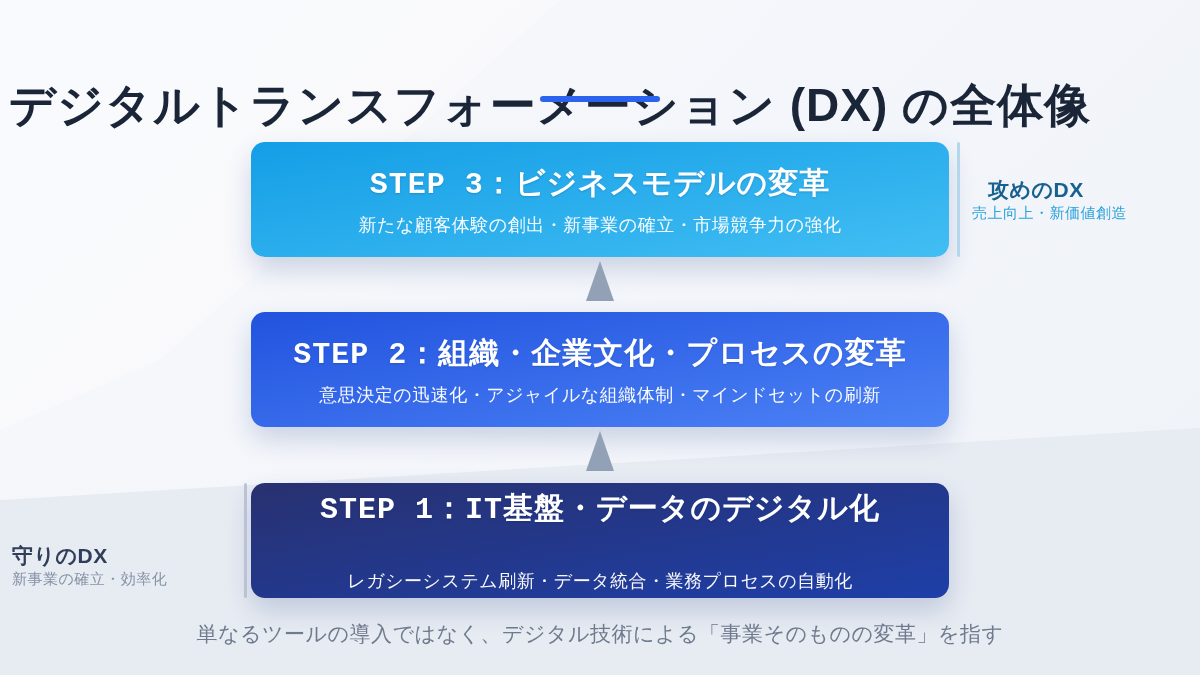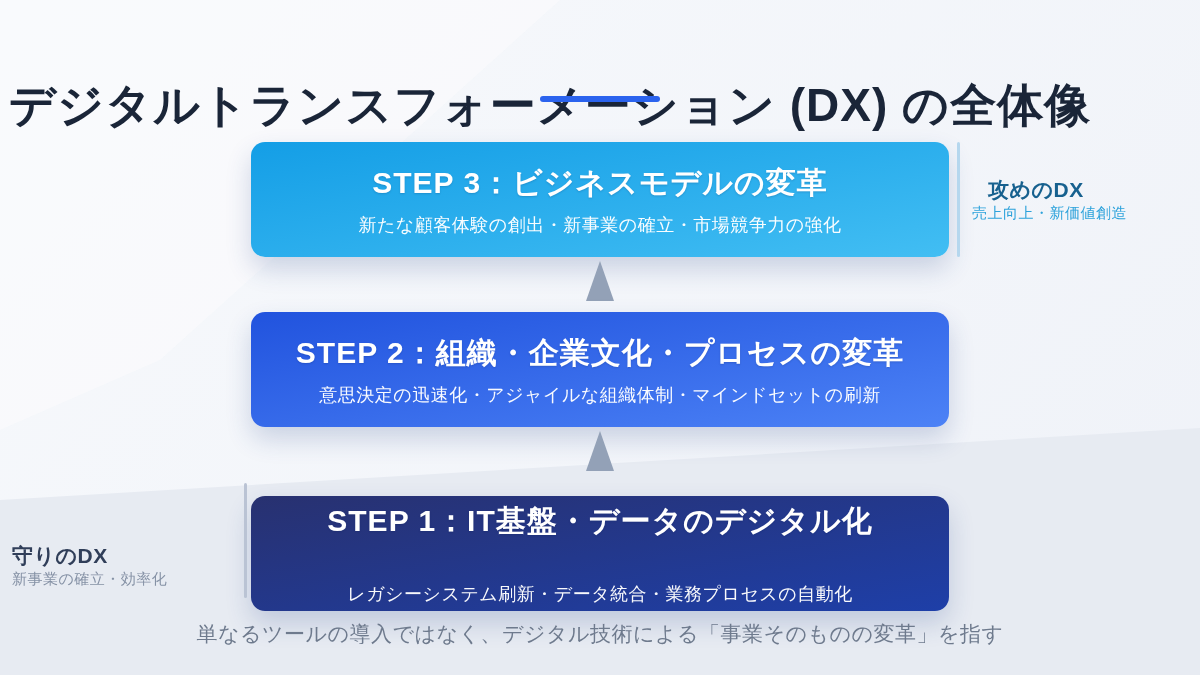--- a/index.html
+++ b/index.html
@@ -24,24 +24,25 @@
   }
   .title-underline{
     position:absolute;left:540px;top:96px;width:120px;height:6px;
     border-radius:3px;background:#2b63ee;
   }
   .step-bar{
     position:absolute;left:251px;width:698px;height:115px;border-radius:14px;
     display:flex;flex-direction:column;align-items:center;justify-content:center;
     gap:9px;color:#ffffff;text-align:center;
     box-shadow:0 12px 26px rgba(35,66,136,0.20);
+    font-family:Liberation Mono, monospace;
   }
   .bar-step3{top:142px;background:linear-gradient(170deg,#149ee6 0%,#42bef3 100%);}
   .bar-step2{top:312px;background:linear-gradient(170deg,#2153de 0%,#4c82f6 100%);}
-  .bar-step1{top:496px;background:linear-gradient(170deg,#283170 0%,#1e3fa8 100%);gap:40px;}
+  .bar-step1{top:483px;background:linear-gradient(170deg,#283170 0%,#1e3fa8 100%);gap:40px;}
   .step-heading{
     font-size:30px;font-weight:800;letter-spacing:1px;
     text-shadow:0 1px 2px rgba(0,30,80,0.18);
   }
   .step-subtitle{
     font-size:18px;font-weight:500;color:rgba(255,255,255,0.97);letter-spacing:.5px;
   }
   .up-arrow{
     position:absolute;left:586px;width:0;height:0;
     border-left:14px solid transparent;border-right:14px solid transparent;

